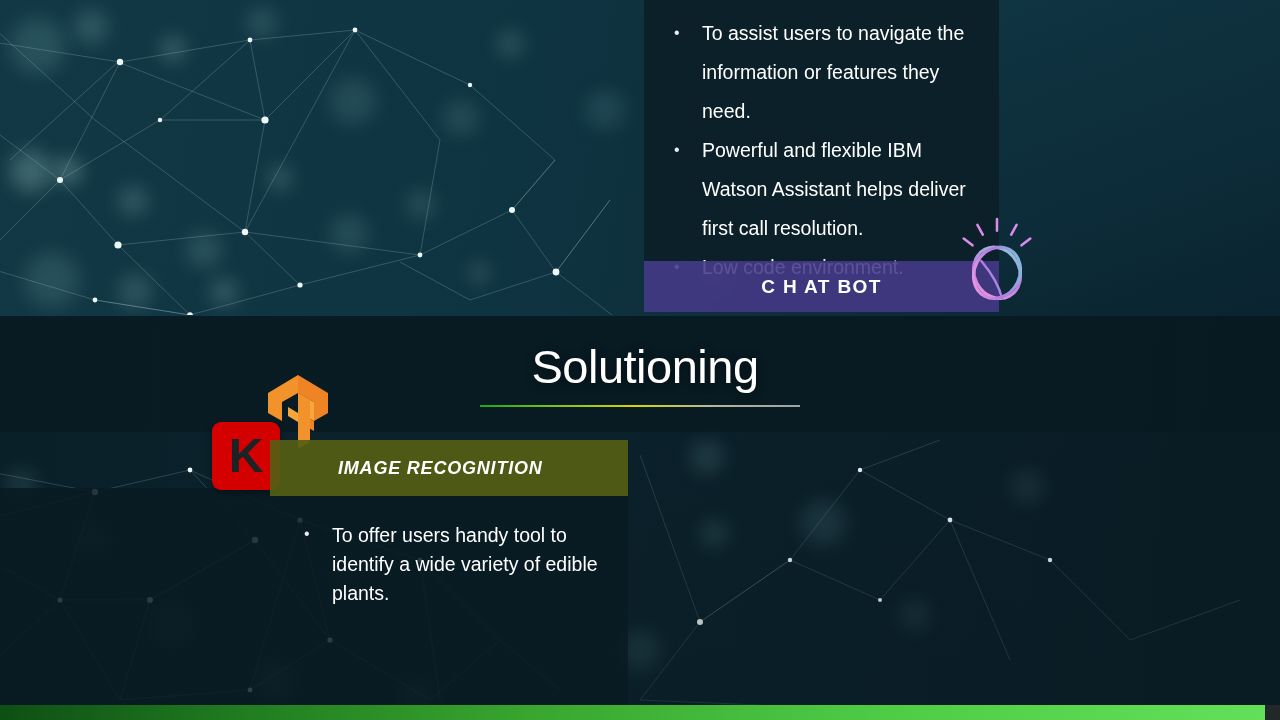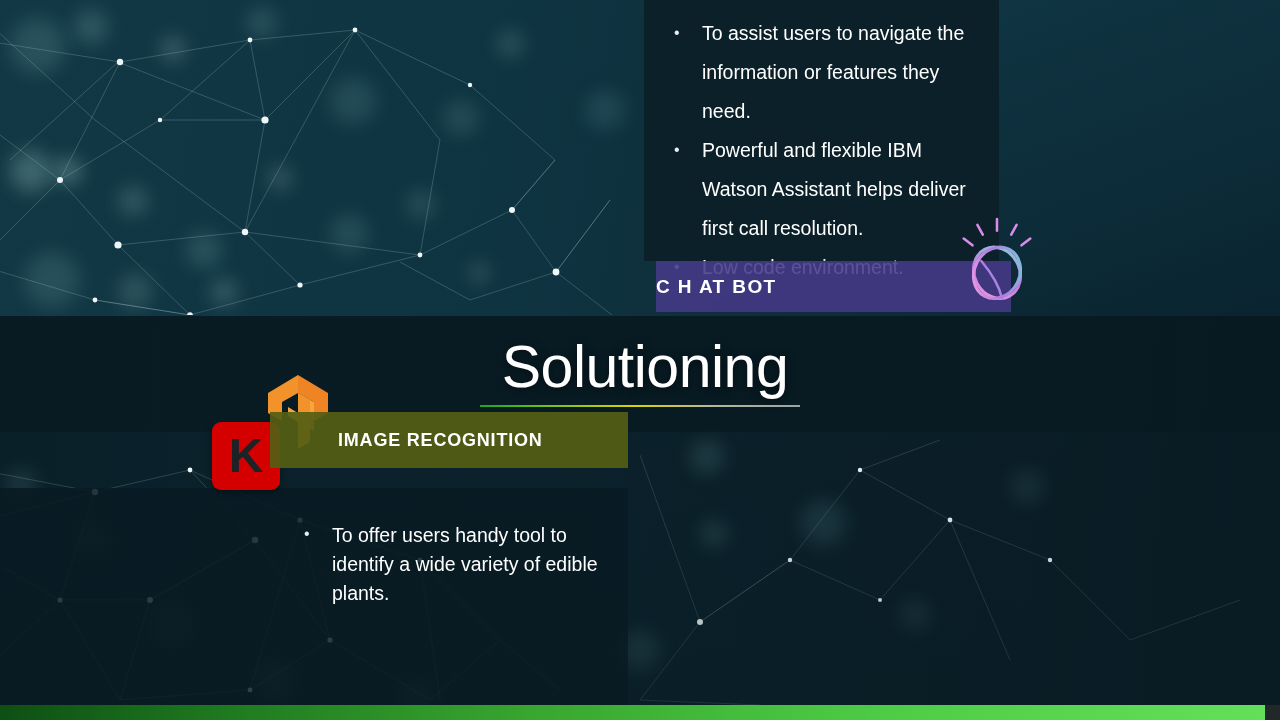--- a/index.html
+++ b/index.html
@@ -87,40 +87,40 @@
   .bullets-bottom li + li{margin-top:27px;}
   .bullets-bottom li::before{
     content:"\2022";position:absolute;left:14px;top:-2px;
     font-size:16px;color:#e9eef0;
   }
 
   
   .chat-banner{
     position:absolute;left:644px;top:261px;width:355px;height:51px;
     background:rgba(70,57,136,0.88);
-    display:flex;align-items:center;justify-content:flex-start;margin-left:12px;
+    display:flex;align-items:center;justify-content:center;
   }
   .chat-banner .label{
     color:#ffffff;font-size:19px;font-weight:bold;letter-spacing:1.4px;
   }
   .img-banner{
-    position:absolute;left:270px;top:412px;width:358px;height:56px;
+    position:absolute;left:270px;top:440px;width:358px;height:56px;
     background:rgba(84,94,19,0.92);
-    display:flex;align-items:center;
+    display:flex;align-items:center;font-style:italic;
   }
   .img-banner .label{
     color:#ffffff;font-size:18px;font-weight:bold;letter-spacing:0.8px;
     margin-left:68px;
   }
 
   
   .title{
     position:absolute;left:480px;top:332px;width:330px;
     text-align:center;color:#ffffff;
-    font-size:59px;line-height:70px;font-weight:normal;letter-spacing:-0.5px;
+    font-size:47px;line-height:70px;font-weight:normal;letter-spacing:-0.5px;
     text-shadow:0 2px 10px rgba(0,0,0,.5);
   }
   .title-rule{
     position:absolute;left:480px;top:405px;width:320px;height:2px;
     background:linear-gradient(90deg,#1aa81a 0%,#79c21a 22%,#d9d400 48%,#b8b79b 72%,#9aa3a6 100%);
   }
 
   
   .keras-logo{
     position:absolute;left:212px;top:422px;width:68px;height:68px;

